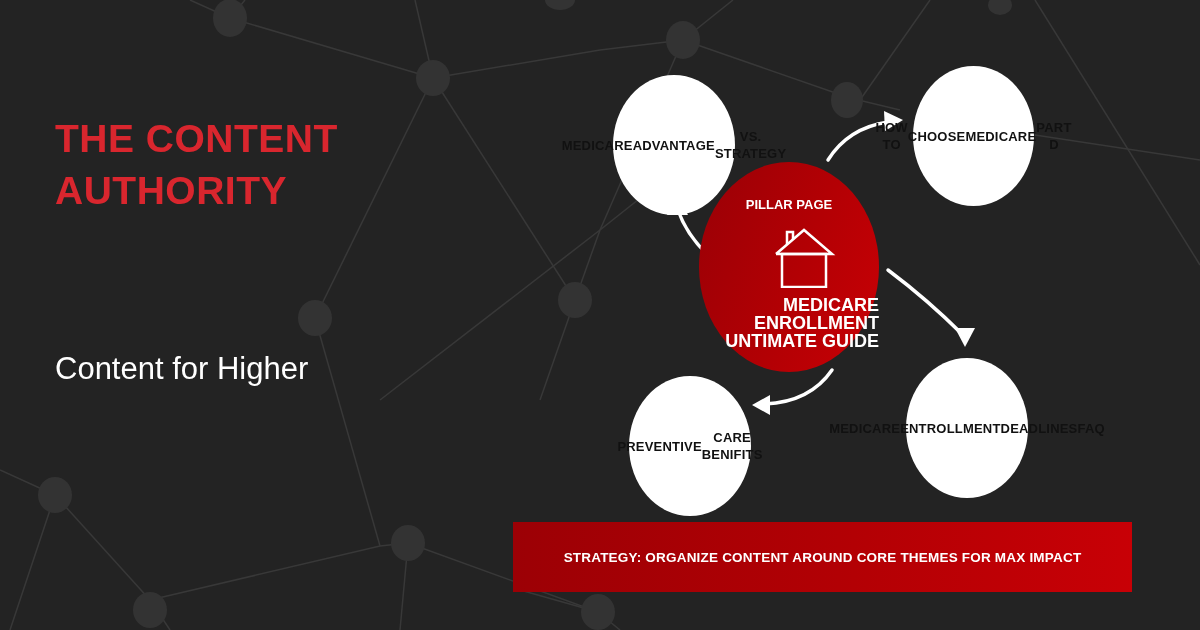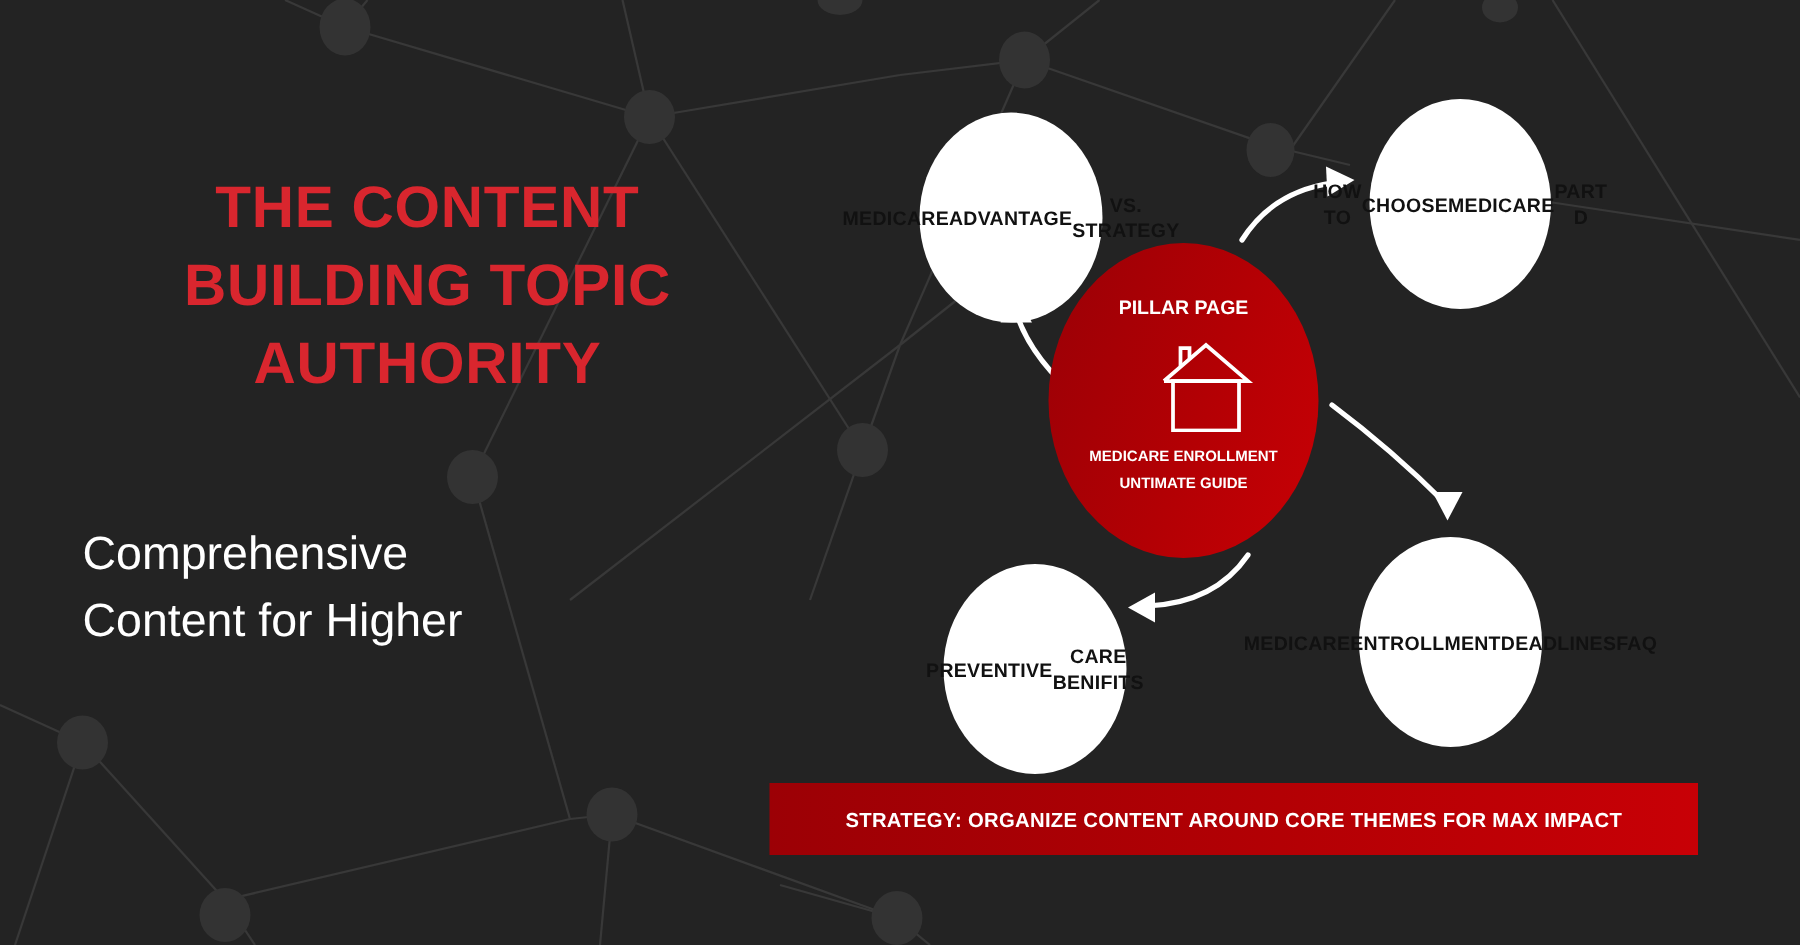--- a/index.html
+++ b/index.html
@@ -7,21 +7,21 @@
     width: 1200px; height: 630px; overflow: hidden;
     background: #232323; position: relative;
     font-family: "Liberation Sans", "DejaVu Sans", sans-serif;
   }
   #bg { position: absolute; left: 0; top: 0; width: 1200px; height: 630px; }
   .title {
     position: absolute; left: 55px; top: 113px; width: 460px;
     color: #d9262e; font-weight: 700; font-size: 39px; line-height: 52px;
     letter-spacing: 0.5px; margin: 0;
   }
-  .title span { display: block; text-align: center; }
+  .title span { display: block; }
   .subtitle {
     position: absolute; left: 55px; top: 346px; width: 400px;
     color: #ffffff; font-size: 31px; line-height: 45px; margin: 0; font-weight: 400;
   }
   .subtitle span { display: block; }
   #arrows { position: absolute; left: 0; top: 0; width: 1200px; height: 630px; }
   .circle {
     position: absolute; border-radius: 50%; background: #ffffff;
     display: flex; flex-direction: row; align-items: center; justify-content: center;
     text-align: center; color: #111111; font-weight: 700; font-size: 13px; line-height: 17px;
@@ -29,24 +29,24 @@
   }
   .circle span { display: block; }
   .pillar {
     position: absolute; left: 699px; top: 162px; width: 180px; height: 210px;
     border-radius: 50%;
     background: linear-gradient(110deg, #9a0006 0%, #b30004 55%, #c80005 100%);
     color: #ffffff; font-weight: 700; text-align: center;
   }
   .pillar .p-label { position: absolute; top: 35px; left: 0; right: 0; font-size: 13px; }
   .pillar .house { position: absolute; left: 73px; top: 62px; width: 64px; height: 64px; }
-  .pillar .p-title { position: absolute; top: 134px; left: 0; right: 0; font-size: 10px; line-height: 18px; }
+  .pillar .p-title { position: absolute; top: 134px; left: 0; right: 0; font-size: 18px; line-height: 18px; text-align: right; }
   .pillar .p-title span { display: block; }
   .banner {
-    position: absolute; left: 513px; top: 522px; width: 619px; height: 48px;
+    position: absolute; left: 513px; top: 522px; width: 619px; height: 70px;
     background: linear-gradient(90deg, #9c0005 0%, #b30004 55%, #c80006 100%);
     color: #ffffff; font-weight: 700; font-size: 13.5px;
     display: flex; align-items: center; justify-content: center; letter-spacing: 0.2px;
   }
 </style>
 </head>
 <body>
 
 <svg id="bg" viewBox="0 0 1200 630">
   <g stroke="#383838" stroke-width="1.5" fill="none">
@@ -92,26 +92,24 @@
     <ellipse cx="408" cy="543" rx="17" ry="18"></ellipse>
     <ellipse cx="150" cy="610" rx="17" ry="18"></ellipse>
     <ellipse cx="598" cy="612" rx="17" ry="18"></ellipse>
     <ellipse cx="560" cy="0" rx="15" ry="10"></ellipse>
     <ellipse cx="1000" cy="5" rx="12" ry="10"></ellipse>
   </g>
 </svg>
 
 <h1 class="title">
   <span>THE CONTENT</span>
-  <span>BUILDING TOPIC</span>
   <span>AUTHORITY</span>
 </h1>
 
 <h2 class="subtitle">
-  <span>Comprehensive</span>
   <span>Content for Higher</span>
 </h2>
 
 <svg id="arrows" viewBox="0 0 1200 630">
   <g stroke="#ffffff" stroke-width="3.5" fill="none" stroke-linecap="round">
     <path d="M 722 268 Q 688 240 678 210"></path>
     <path d="M 828 160 Q 848 128 888 122"></path>
     <path d="M 888 270 Q 928 300 963 335"></path>
     <path d="M 832 370 Q 810 402 765 404"></path>
   </g>

